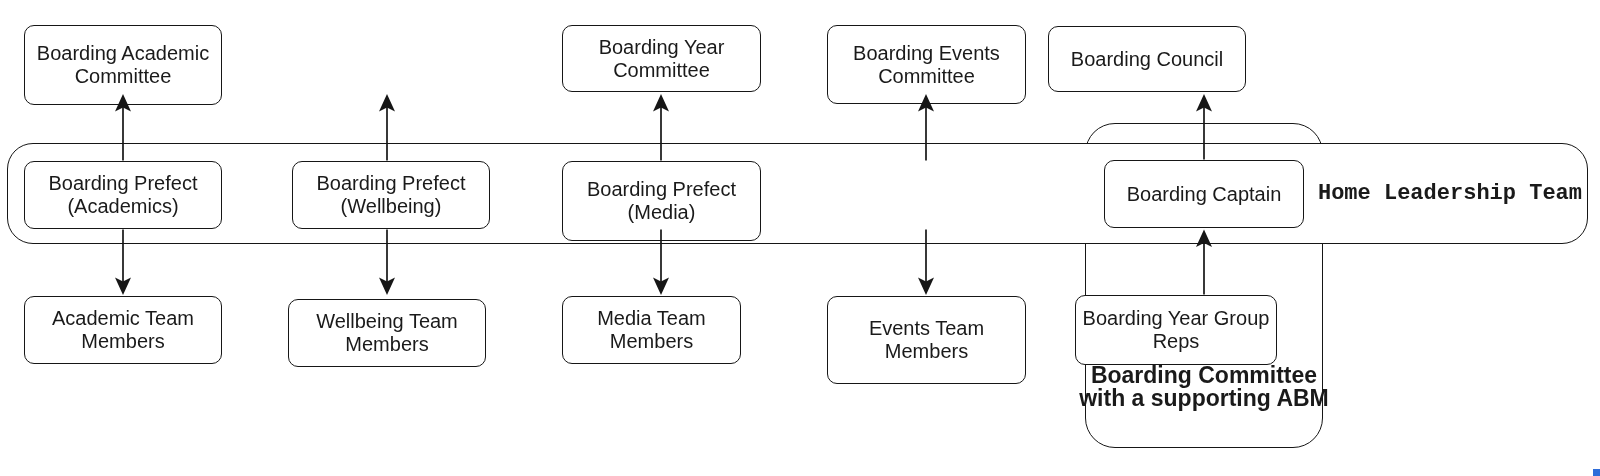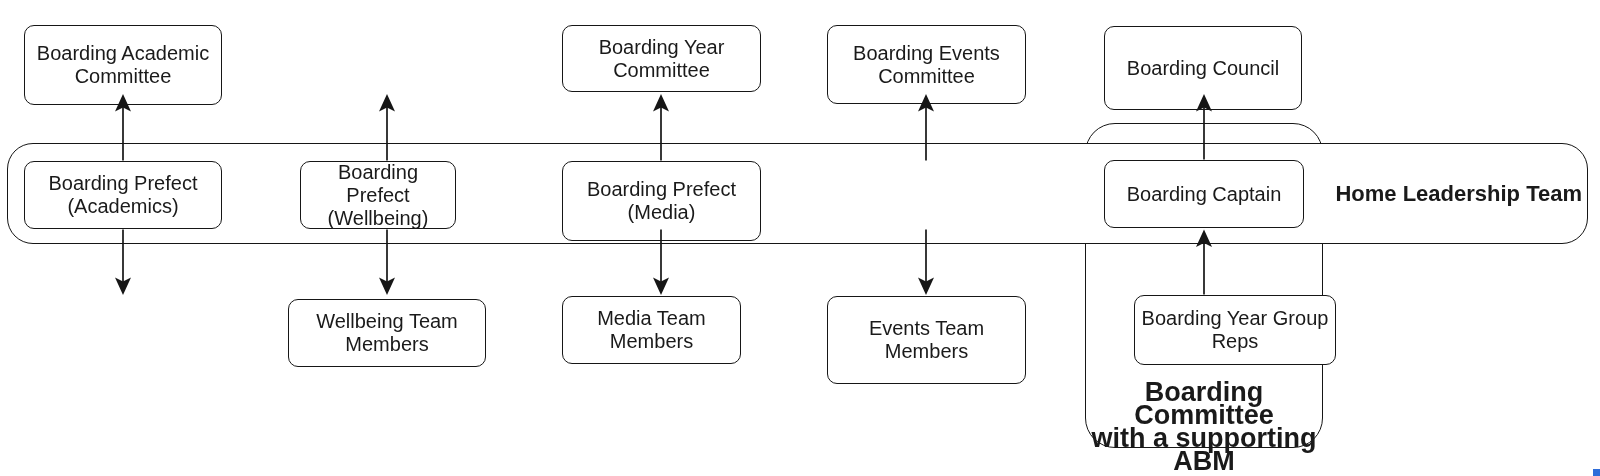--- a/index.html
+++ b/index.html
@@ -38,27 +38,28 @@
   .hlt-label {
     position: absolute;
     left: 1300px; top: 143px; width: 282px; height: 101px;
     display: flex;
     align-items: center;
     justify-content: flex-end;
     font-weight: bold;
     font-size: 22px;
     z-index: 3;
     white-space: nowrap;
+    font-family: Liberation Mono, monospace;
   }
   .bc-label {
     position: absolute;
-    left: 1077px; top: 381px; width: 254px;
+    left: 1077px; top: 364px; width: 254px;
     text-align: center;
     font-weight: bold;
-    font-size: 27px;
+    font-size: 23px;
     line-height: 23px;
     z-index: 5;
   }
   .edges {
     position: absolute;
     left: 0; top: 0;
     z-index: 6;
     pointer-events: none;
   }
   .edges line { stroke: #161616; stroke-width: 1.7; }
@@ -75,31 +76,32 @@
 
 <div class="canvas">
 
   <div class="container-shape bc-container"></div>
   <div class="container-shape hlt-container"></div>
   <div class="hlt-label">Home Leadership Team</div>
 
   <div class="node" style="left:24px;top:25px;width:198px;height:80px">Boarding Academic Committee</div>
   <div class="node" style="left:562px;top:25px;width:199px;height:67px">Boarding Year Committee</div>
   <div class="node" style="left:827px;top:25px;width:199px;height:79px">Boarding Events Committee</div>
-  <div class="node" style="left:1104px;top:26px;width:198px;height:84px">Boarding Council</div>
+  <div class="node" style="left:1048px;top:26px;width:198px;height:66px">Boarding Council</div>
 
   <div class="node" style="left:24px;top:161px;width:198px;height:68px">Boarding Prefect (Academics)</div>
-  <div class="node" style="left:300px;top:161px;width:156px;height:68px">Boarding Prefect (Wellbeing)</div>
+  <div class="node" style="left:292px;top:161px;width:198px;height:68px">Boarding Prefect (Wellbeing)</div>
   <div class="node" style="left:562px;top:161px;width:199px;height:80px">Boarding Prefect (Media)</div>
   <div class="node" style="left:1104px;top:160px;width:200px;height:68px">Boarding Captain</div>
 
+  <div class="node" style="left:24px;top:296px;width:198px;height:68px">Academic Team Members</div>
   <div class="node" style="left:288px;top:299px;width:198px;height:68px">Wellbeing Team Members</div>
   <div class="node" style="left:562px;top:296px;width:179px;height:68px">Media Team Members</div>
   <div class="node" style="left:827px;top:296px;width:199px;height:88px">Events Team Members</div>
-  <div class="node" style="left:1134px;top:295px;width:202px;height:70px">Boarding Year Group Reps</div>
+  <div class="node" style="left:1075px;top:295px;width:202px;height:70px">Boarding Year Group Reps</div>
 
   <div class="bc-label">
     <div>Boarding Committee</div>
     <div>with a supporting ABM</div>
   </div>
 
   <svg class="edges" width="1600" height="476" viewBox="0 0 1600 476">
 
     <g>
       <line x1="123" y1="160.5" x2="123" y2="107"></line>

